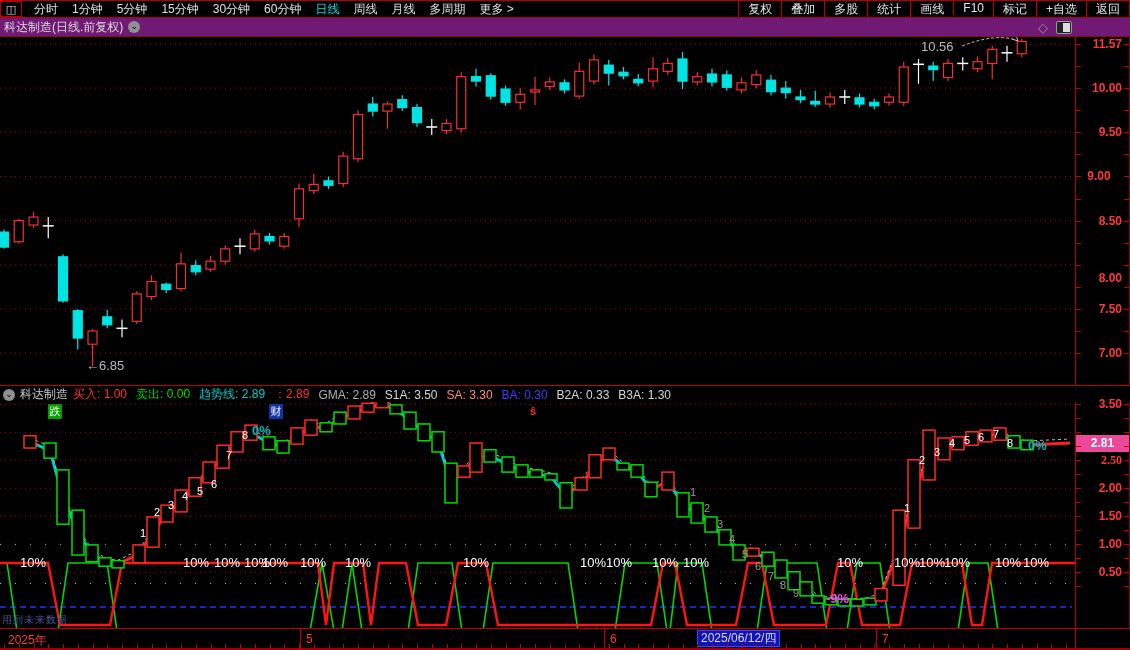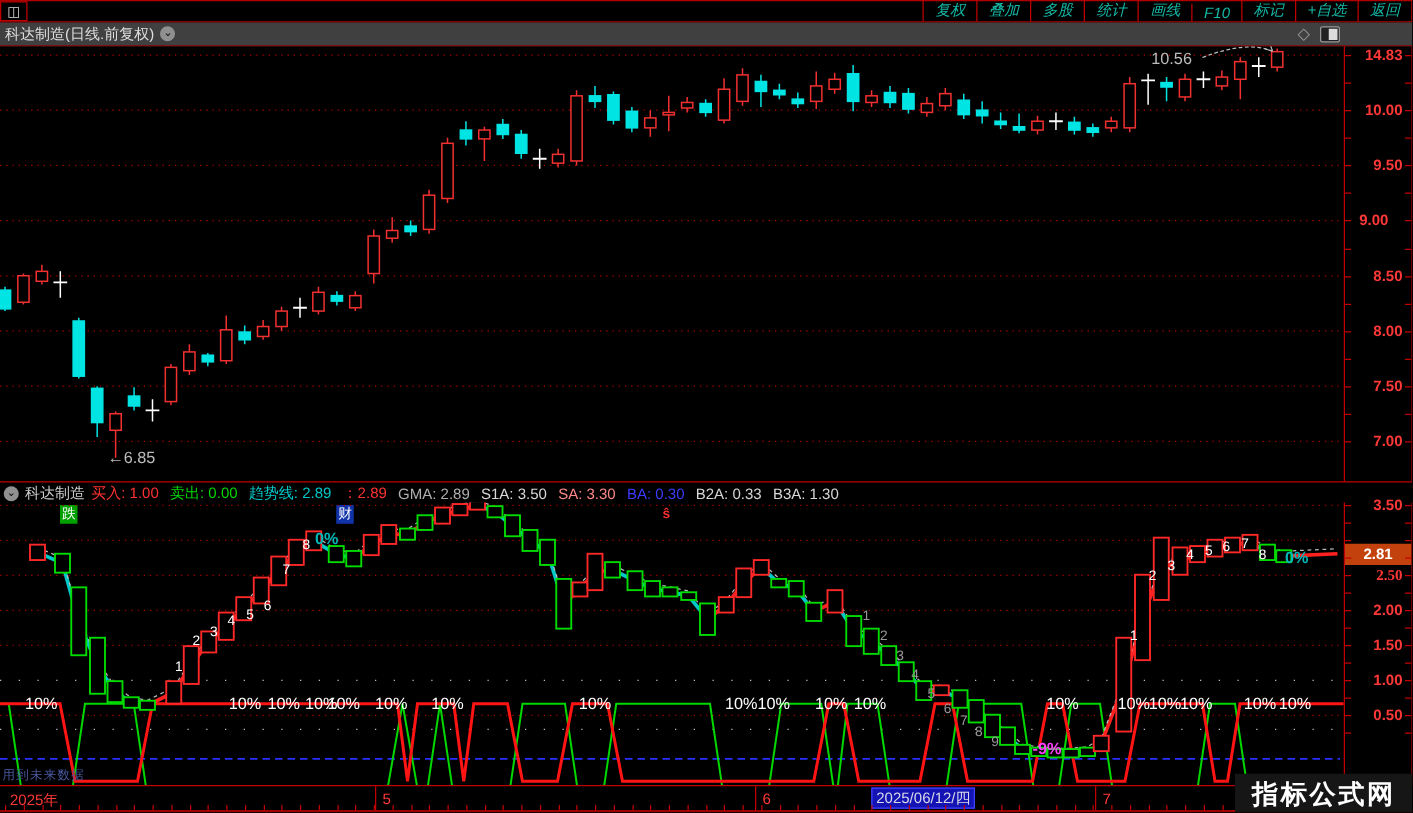--- a/index.html
+++ b/index.html
@@ -7,45 +7,45 @@
        font-family:"Liberation Sans","DejaVu Sans",sans-serif;}
   
   #toolbar{position:absolute;left:0;top:0;width:1130px;height:18px;background:#000;
            border-top:1px solid #b00000;border-bottom:1px solid #b00000;box-sizing:border-box;
            display:flex;align-items:center;}
   .tb-iconbox{width:22px;height:16px;border:1px solid #c00000;box-sizing:border-box;display:flex;
               align-items:center;justify-content:center;color:#ddd;font-size:11px;}
   #tb-left{display:flex;align-items:center;gap:14px;padding-left:12px;color:#e0e0e0;font-size:12px;}
   #tb-left .tbi{cursor:default;white-space:nowrap;}
   #tb-left .active{color:#00dede;}
-  #tb-right{margin-left:auto;display:flex;align-items:flex-end;height:100%;color:#14b8a6;font-size:12px;font-style:italic;}
+  #tb-right{margin-left:auto;display:flex;align-items:flex-start;height:100%;color:#e5e5e5;font-size:12px;}
   #tb-right .tbi{display:flex;align-items:center;padding:0 9px;border-left:1px solid #c00000;white-space:nowrap;}
   #tb-right .tbi:last-child{border-right:1px solid #c00000;}
   
-  #titlebar{position:absolute;left:0;top:18px;width:1130px;height:19px;background:#404040;
+  #titlebar{position:absolute;left:0;top:18px;width:1130px;height:19px;background:#701a75;
             border-bottom:1px solid #801010;box-sizing:border-box;display:flex;align-items:center;
             color:#ddd;font-size:12px;}
   #titlebar .title{padding-left:4px;}
   .chev-circle{display:inline-block;width:12px;height:12px;border-radius:50%;background:#909090;color:#000;
                font-size:9px;line-height:11px;text-align:center;margin-left:5px;}
   #titlebar .right-icons{margin-left:auto;display:flex;align-items:center;gap:8px;padding-right:58px;color:#aaa;}
   #diamond-icon{font-size:13px;color:#999;}
   #win-icon{width:14px;height:11px;border:1px solid #999;border-radius:2px;position:relative;background:#222;}
   #win-icon::after{content:"";position:absolute;right:1px;top:1px;bottom:1px;width:7px;background:#ddd;}
   
   #main-pane{position:absolute;left:0;top:37px;width:1076px;height:348px;border-right:1px solid #c00000;box-sizing:border-box;}
   #price-axis{position:absolute;left:1076px;top:37px;width:54px;height:348px;border-right:1px solid #900000;box-sizing:border-box;}
   .axis-label{position:absolute;left:0;width:46px;text-align:right;color:#ff3838;font-size:12px;font-weight:700;}
   .tick{position:absolute;height:1px;width:5px;background:#c00000;}
   #ind-header{position:absolute;left:0;top:385px;width:1130px;height:17px;background:#000;
               border-top:1px solid #c00000;display:flex;align-items:center;font-size:12px;gap:0;}
   #ind-fields{display:flex;align-items:center;gap:9px;padding-left:5px;white-space:nowrap;}
   #low-pane{position:absolute;left:0;top:402px;width:1076px;height:226px;border-right:1px solid #c00000;box-sizing:border-box;}
   #value-axis{position:absolute;left:1076px;top:402px;width:54px;height:226px;border-right:1px solid #900000;box-sizing:border-box;}
-  #val-badge{position:absolute;left:0;top:33px;width:53px;height:17px;background:#c2410c;color:#fff;
+  #val-badge{position:absolute;left:0;top:33px;width:53px;height:17px;background:#ec4899;color:#fff;
              font-size:12px;font-weight:700;text-align:center;line-height:17px;}
   
   #date-axis{position:absolute;left:0;top:628px;width:1130px;height:22px;background:#000;
              border-top:1px solid #c00000;border-bottom:2px solid #a00000;box-sizing:border-box;color:#ff3838;font-size:12px;}
   .date-label{position:absolute;top:3px;}
   .date-sep{position:absolute;top:0;width:1px;height:19px;background:#c00000;}
   .date-tick{position:absolute;bottom:0;width:1px;height:4px;background:#c00000;}
   #date-badge{position:absolute;top:1px;height:15px;background:#1414b4;border:1px solid #4040ff;color:#d8d8e8;
               padding:0 3px;font-size:12px;line-height:15px;}
   
@@ -57,20 +57,33 @@
   #wm2{background:#8f8f8f;color:#f4f4f4;font-size:17px;padding:1px 0 2px 0;}
   svg{display:block;}
 </style>
 </head>
 <body>
 
 <div id="app">
 
   <div id="toolbar">
     <div class="tb-iconbox">◫</div>
+    <div id="tb-left">
+        <span class="tbi">分时</span>
+        <span class="tbi">1分钟</span>
+        <span class="tbi">5分钟</span>
+        <span class="tbi">15分钟</span>
+        <span class="tbi">30分钟</span>
+        <span class="tbi">60分钟</span>
+        <span class="tbi active">日线</span>
+        <span class="tbi">周线</span>
+        <span class="tbi">月线</span>
+        <span class="tbi">多周期</span>
+        <span class="tbi">更多 &gt;</span>
+      </div>
     <div id="tb-right">
         <span class="tbi">复权</span>
         <span class="tbi">叠加</span>
         <span class="tbi">多股</span>
         <span class="tbi">统计</span>
         <span class="tbi">画线</span>
         <span class="tbi">F10</span>
         <span class="tbi">标记</span>
         <span class="tbi">+自选</span>
         <span class="tbi">返回</span>
@@ -380,26 +393,26 @@
         <path d="M 962 9 C 985 0, 1005 -2, 1018 4" stroke="#bbbbbb" fill="none" stroke-width="1" stroke-dasharray="3 2"></path>
         <path d="M 1018 4 l -6 -2 m 6 2 l -2 -6" stroke="#bbbbbb" fill="none" stroke-width="1"></path>
         <text x="86" y="333" fill="#bbbbbb" font-size="13" font-family="Liberation Sans, sans-serif">←6.85</text>
       </svg>
     <div class="mark-badge" style="left:48px;top:367px;background:#00a000;">跌</div>
     <div class="mark-badge" style="left:269px;top:367px;background:#1133aa;">财</div>
     <div class="mark-badge" style="left:526px;top:367px;color:#ff3030;font-weight:700;">ŝ</div>
   </div>
 
   <div id="price-axis">
-      <div class="axis-label" style="top: 0px;">14.83</div>
+      <div class="axis-label" style="top: 0px;">11.57</div>
       <div class="axis-label" style="top: 44.15px;">10.00</div>
       <div class="axis-label" style="top: 88.3px;">9.50</div>
       <div class="axis-label" style="top: 132.45px; text-align: center;">9.00</div>
       <div class="axis-label" style="top: 176.6px;">8.50</div>
-      <div class="axis-label" style="top: 221px;">8.00</div>
+      <div class="axis-label" style="top: 234px;">8.00</div>
       <div class="axis-label" style="top: 264.9px;">7.50</div>
       <div class="axis-label" style="top: 309.05px;">7.00</div>
       <div class="tick" style="left: 0px; top: 7px;"></div>
       <div class="tick" style="left: 48px; top: 7px;"></div>
       <div class="tick" style="left: 0px; top: 29.075px;"></div>
       <div class="tick" style="left: 48px; top: 29.075px;"></div>
       <div class="tick" style="left: 0px; top: 51.15px;"></div>
       <div class="tick" style="left: 48px; top: 51.15px;"></div>
       <div class="tick" style="left: 0px; top: 73.225px;"></div>
       <div class="tick" style="left: 48px; top: 73.225px;"></div>
@@ -767,16 +780,15 @@
       <div class="date-tick" style="left: 978px;"></div>
       <div class="date-tick" style="left: 992px;"></div>
       <div class="date-tick" style="left: 1007px;"></div>
       <div class="date-tick" style="left: 1022px;"></div>
       <div class="date-tick" style="left: 1037px;"></div>
       <div class="date-tick" style="left: 1051px;"></div>
       <div class="date-tick" style="left: 1066px;"></div>
     </div>
 
   <div id="watermark">
-    <div id="wm1">指标公式网</div>
   </div>
 
 </div>
 
 </body></html>

